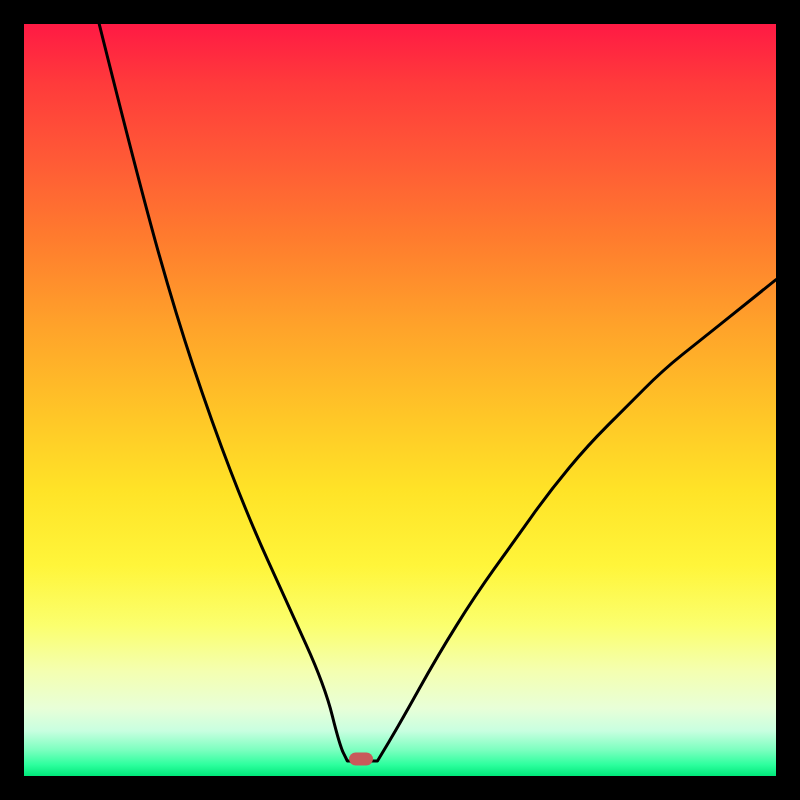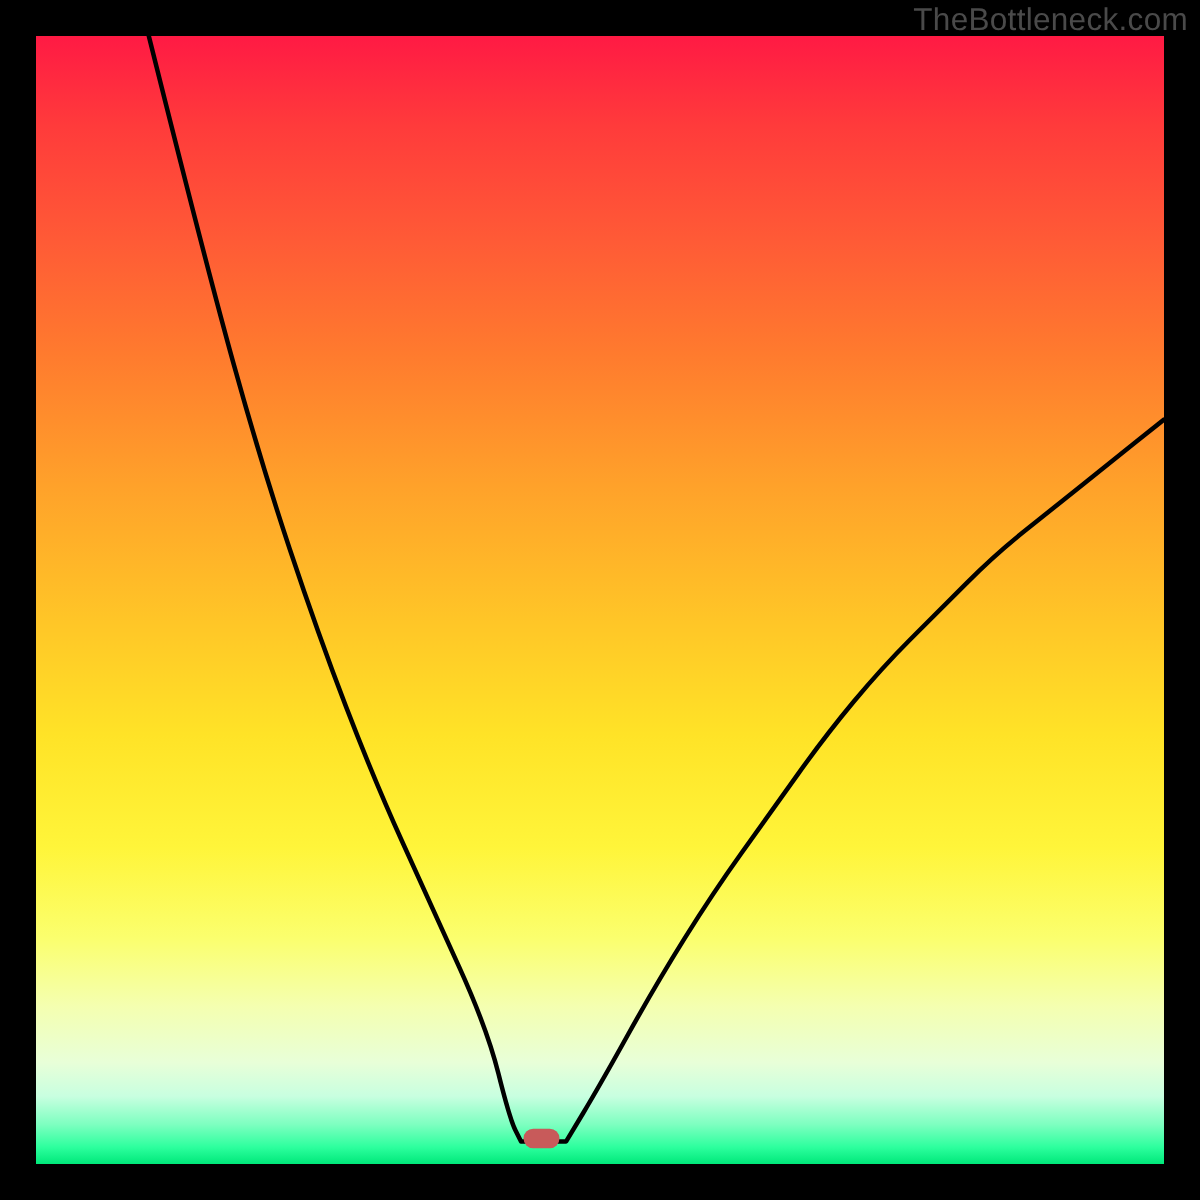--- a/index.html
+++ b/index.html
@@ -65,20 +65,19 @@
     background: #c85a5a;
     border-radius: 7px;
     z-index: 10;
     transform: translate(-50%, -50%);
   }
 </style>
 </head>
 <body>
 
 <div class="container">
-  <div class="watermark">TheBottleneck.com</div>
   <div class="plot-area">
     <svg class="curve-svg" viewBox="0 0 752 752" preserveAspectRatio="none">
       <path id="curve-path" fill="none" stroke="#000" stroke-width="3" stroke-linejoin="round" stroke-linecap="round" d="M 75.2 0 Q 112.8 150.39999999999998 131.6 218.07999999999998 Q 150.4 285.76 169.2 342.15999999999997 Q 188 398.56 206.8 447.44 Q 225.6 496.32 244.39999999999998 537.68 Q 263.2 579.04 282 620.4 Q 300.8 661.76 308.32 691.8399999999999 Q 315.84 721.92 319.6 729.44 Q 323.36 736.96 323.36 736.96 Q 323.36 736.96 338.4 736.96 Q 353.44 736.96 353.44 736.96 Q 353.44 736.96 364.72 718.1600000000001 Q 376 699.36 394.8 665.52 Q 413.6 631.68 432.4 601.5999999999999 Q 451.2 571.52 470 545.2 Q 488.8 518.88 507.6 492.56 Q 526.4 466.24 545.2 443.68 Q 564 421.12 582.8 402.32 Q 601.6 383.52 620.4 364.71999999999997 Q 639.1999999999999 345.91999999999996 658 330.88 Q 676.8000000000001 315.84000000000003 695.6 300.8 Q 714.4 285.76 733.2 270.71999999999997 L 752 255.67999999999995"></path>
     </svg>
     <div class="marker" id="marker" style="left: 336.896px; top: 735.456px;"></div>
   </div>
 </div>
 
 </body></html>

